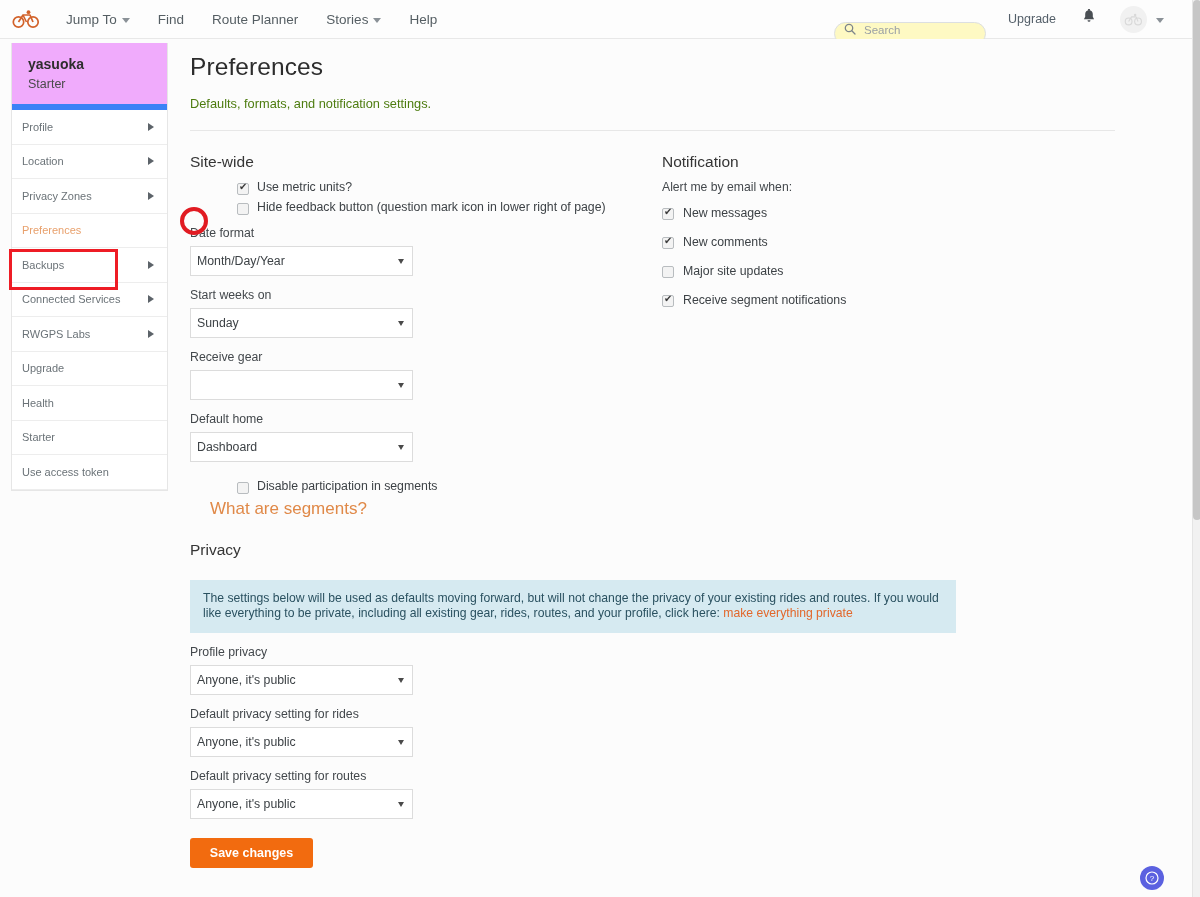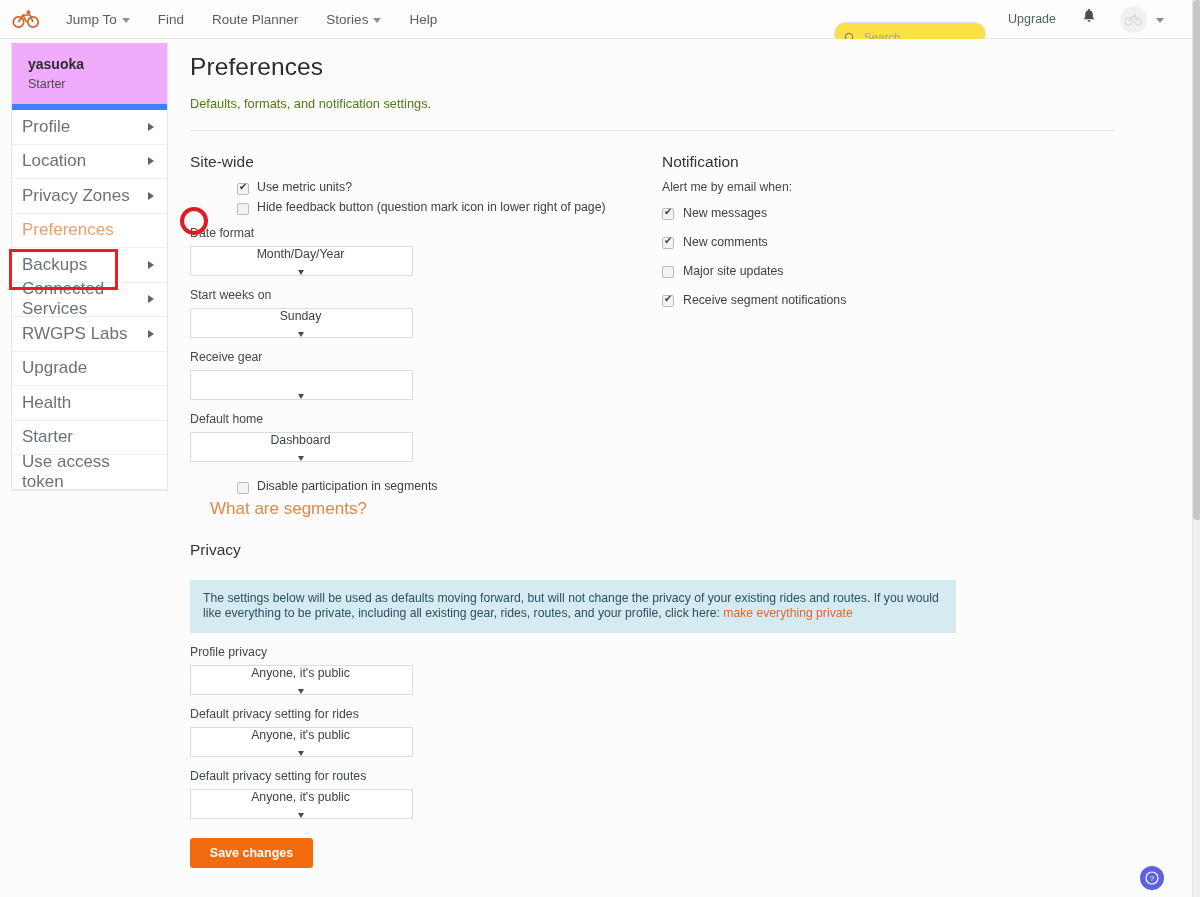--- a/index.html
+++ b/index.html
@@ -35,21 +35,21 @@
     display: inline-block;
     position: relative; top: 1px;
   }
   .nav-right {
     margin-left: auto; display: flex; align-items: center; gap: 0;
     padding-right: 28px;
   }
   .searchbox {
     width: 152px; height: 23px;
     border: 1px solid #dcdfe1; border-radius: 12px;
-    background: #fde047; display: flex; align-items: flex-end;
+    background: #fef9c3; display: flex; align-items: flex-start;
     padding: 0 9px; gap: 6px; margin-right: 22px; margin-top: 28px;
   }
   .searchbox .magnifier { flex: 0 0 auto; }
   .searchbox input {
     border: none; outline: none; background: transparent;
     font-size: 11.5px; color: #555; width: 100%;
     font-family: "Liberation Sans", sans-serif;
   }
   .searchbox input::placeholder { color: #9aa0a5; }
   .upgrade-link { font-size: 12.5px; color: #55606a; cursor: pointer; margin-right: 26px; }
@@ -78,21 +78,21 @@
   .sidebar-head {
     background: #f0abfc; padding: 13px 0 13px 16px;
     border-bottom: 6px solid #3b82f6;
   }
   .sidebar-user { font-size: 14px; font-weight: bold; color: #2d2d2d; }
   .sidebar-plan { font-size: 12.5px; color: #4a4a4a; margin-top: 5px; }
   .sb-item {
     height: 34.5px; display: flex; align-items: center;
     padding: 0 13px 0 10px;
     border-bottom: 1px solid #ededed;
-    font-size: 17px; color: #6b7378; cursor: pointer;
+    font-size: 11px; color: #6b7378; cursor: pointer;
     justify-content: space-between;
     background: #fff;
   }
   .sb-item:last-child { border-bottom: 1px solid #ededed; }
   .sb-item.active { color: #e8a06c; }
   .chev {
     width: 0; height: 0;
     border-top: 4.5px solid transparent;
     border-bottom: 4.5px solid transparent;
     border-left: 6px solid #5c6369;
@@ -144,21 +144,21 @@
   }
   .cb-label { font-size: 12.3px; color: #3d4246; cursor: pointer; }
 
   .field { margin-top: 12px; }
   .field-label { font-size: 12.3px; color: #3f4purpose; }
   .field-label { font-size: 12.3px; color: #43484c; margin-bottom: 6px; }
   .select {
     width: 223px; height: 30px;
     border: 1px solid #dcdcdc; background: #fff;
     display: flex; align-items: center;
-    padding: 0 8px 0 6px; cursor: pointer; flex-direction: column;
+    padding: 0 8px 0 6px; cursor: pointer;
   }
   .select .val { font-size: 12.3px; color: #3d4246; flex: 1; }
   .select .sel-caret {
     width: 0; height: 0;
     border-left: 3.5px solid transparent;
     border-right: 3.5px solid transparent;
     border-top: 5px solid #4a4a4a;
   }
 
   .seg-block { margin-top: 17px; }

